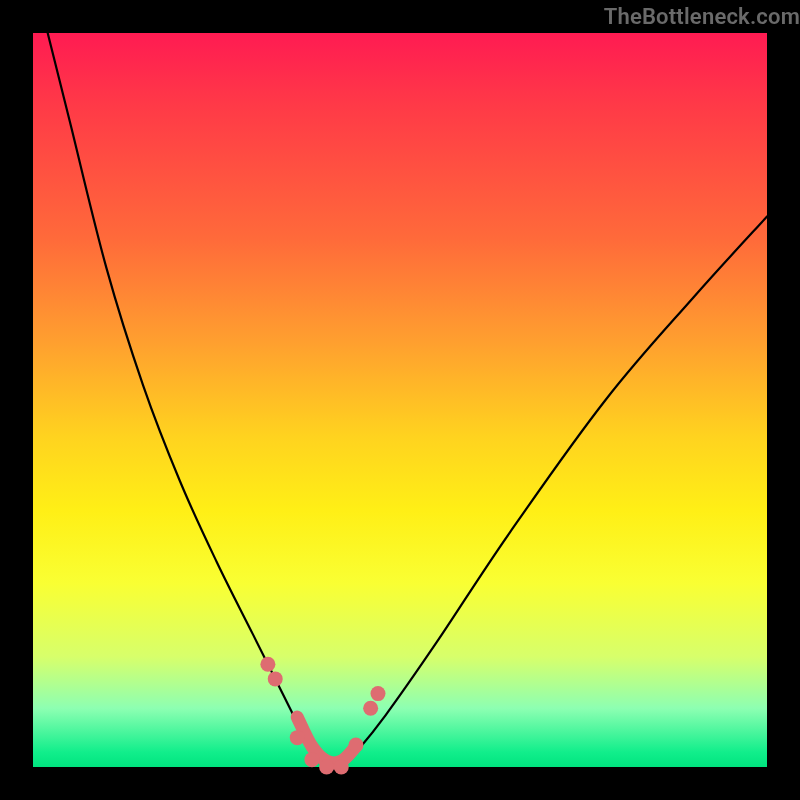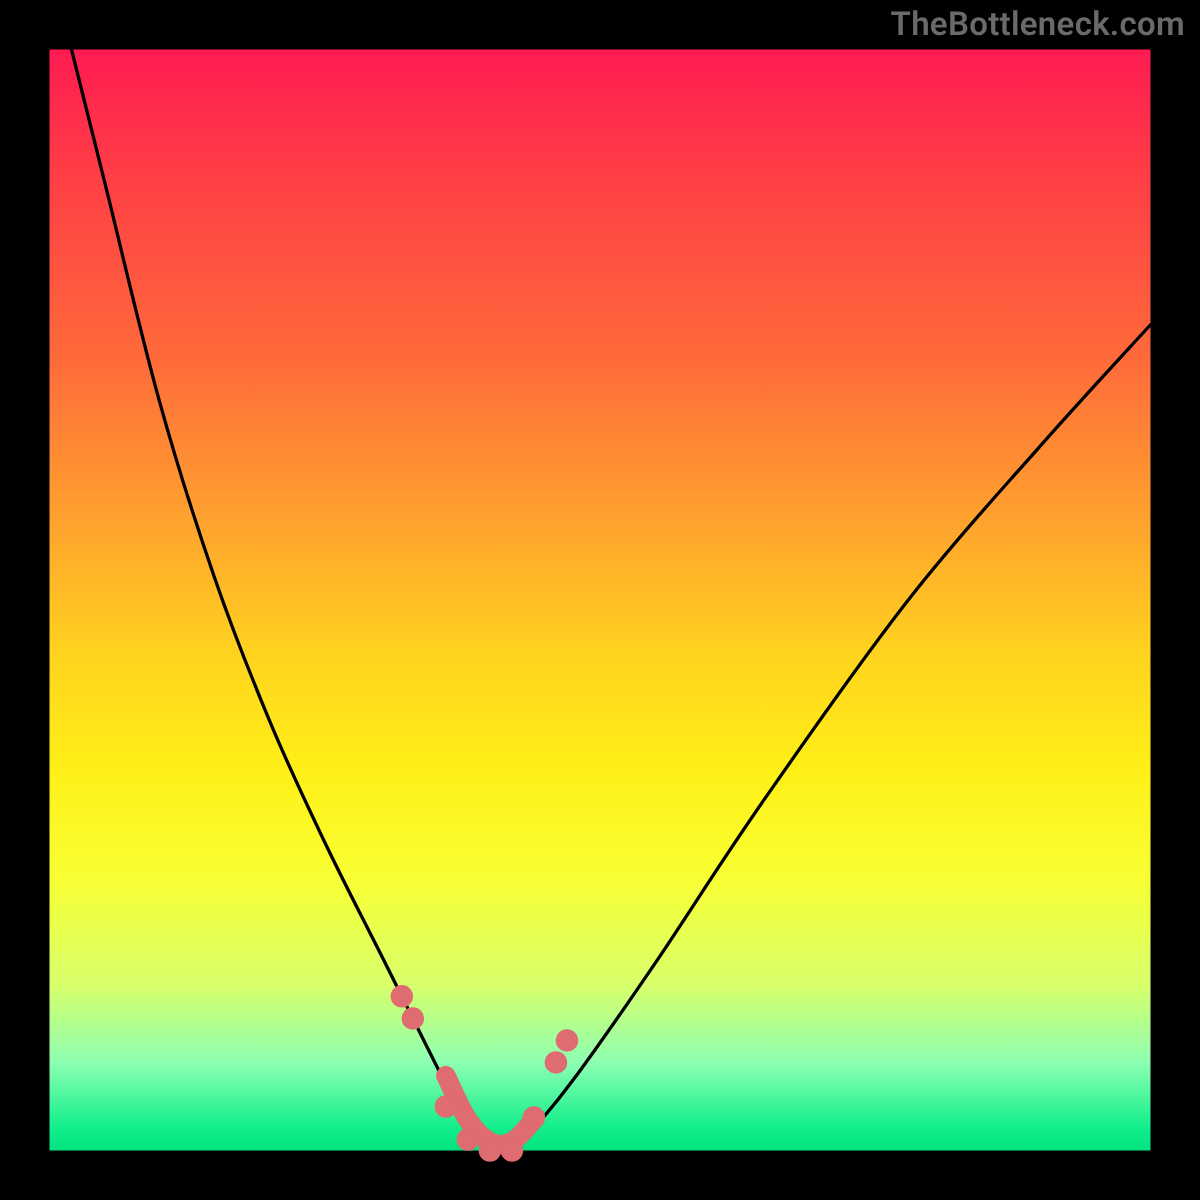--- a/index.html
+++ b/index.html
@@ -13,21 +13,21 @@
   }
   .frame {
     position: relative;
     width: 800px;
     height: 800px;
     background: #000;
   }
   .watermark {
     position: absolute;
     top: 4px;
-    right: 10px;
+    right: 0;
     color: #6a6a6a;
     font-size: 22px;
     font-weight: 600;
     letter-spacing: 0.2px;
     z-index: 10;
   }
   .plot-area {
     position: absolute;
     left: 33px;
     top: 33px;

